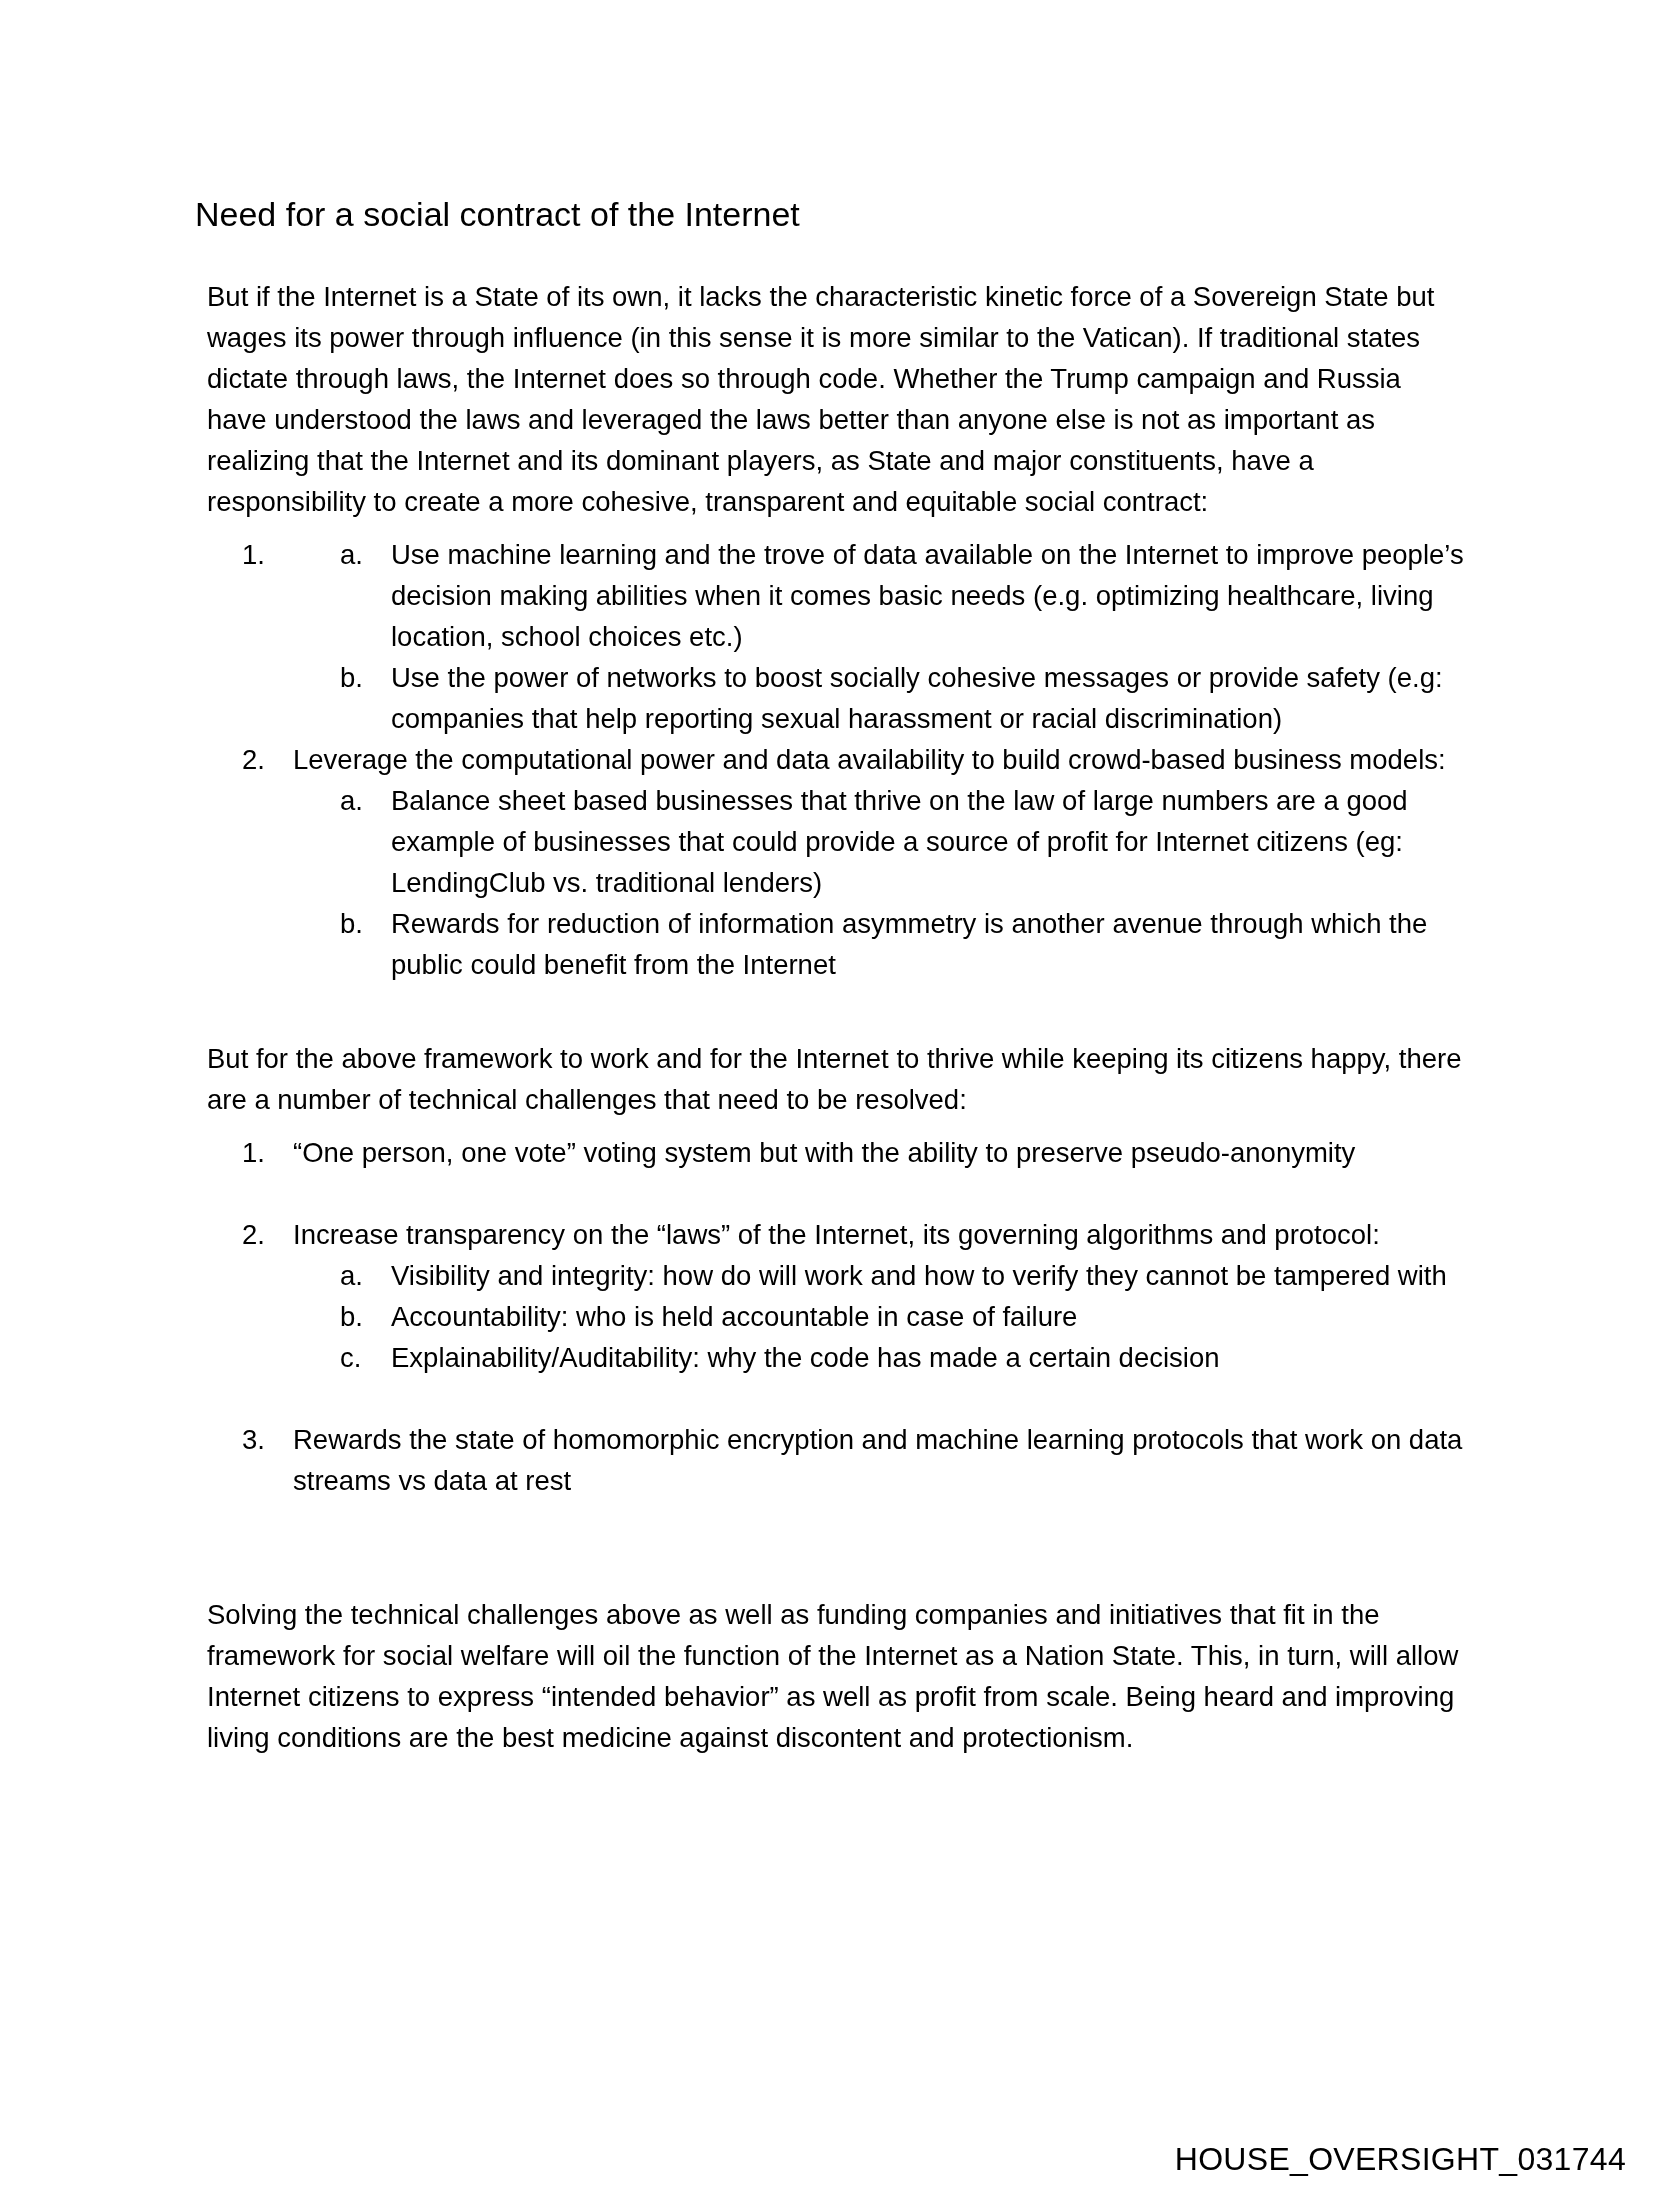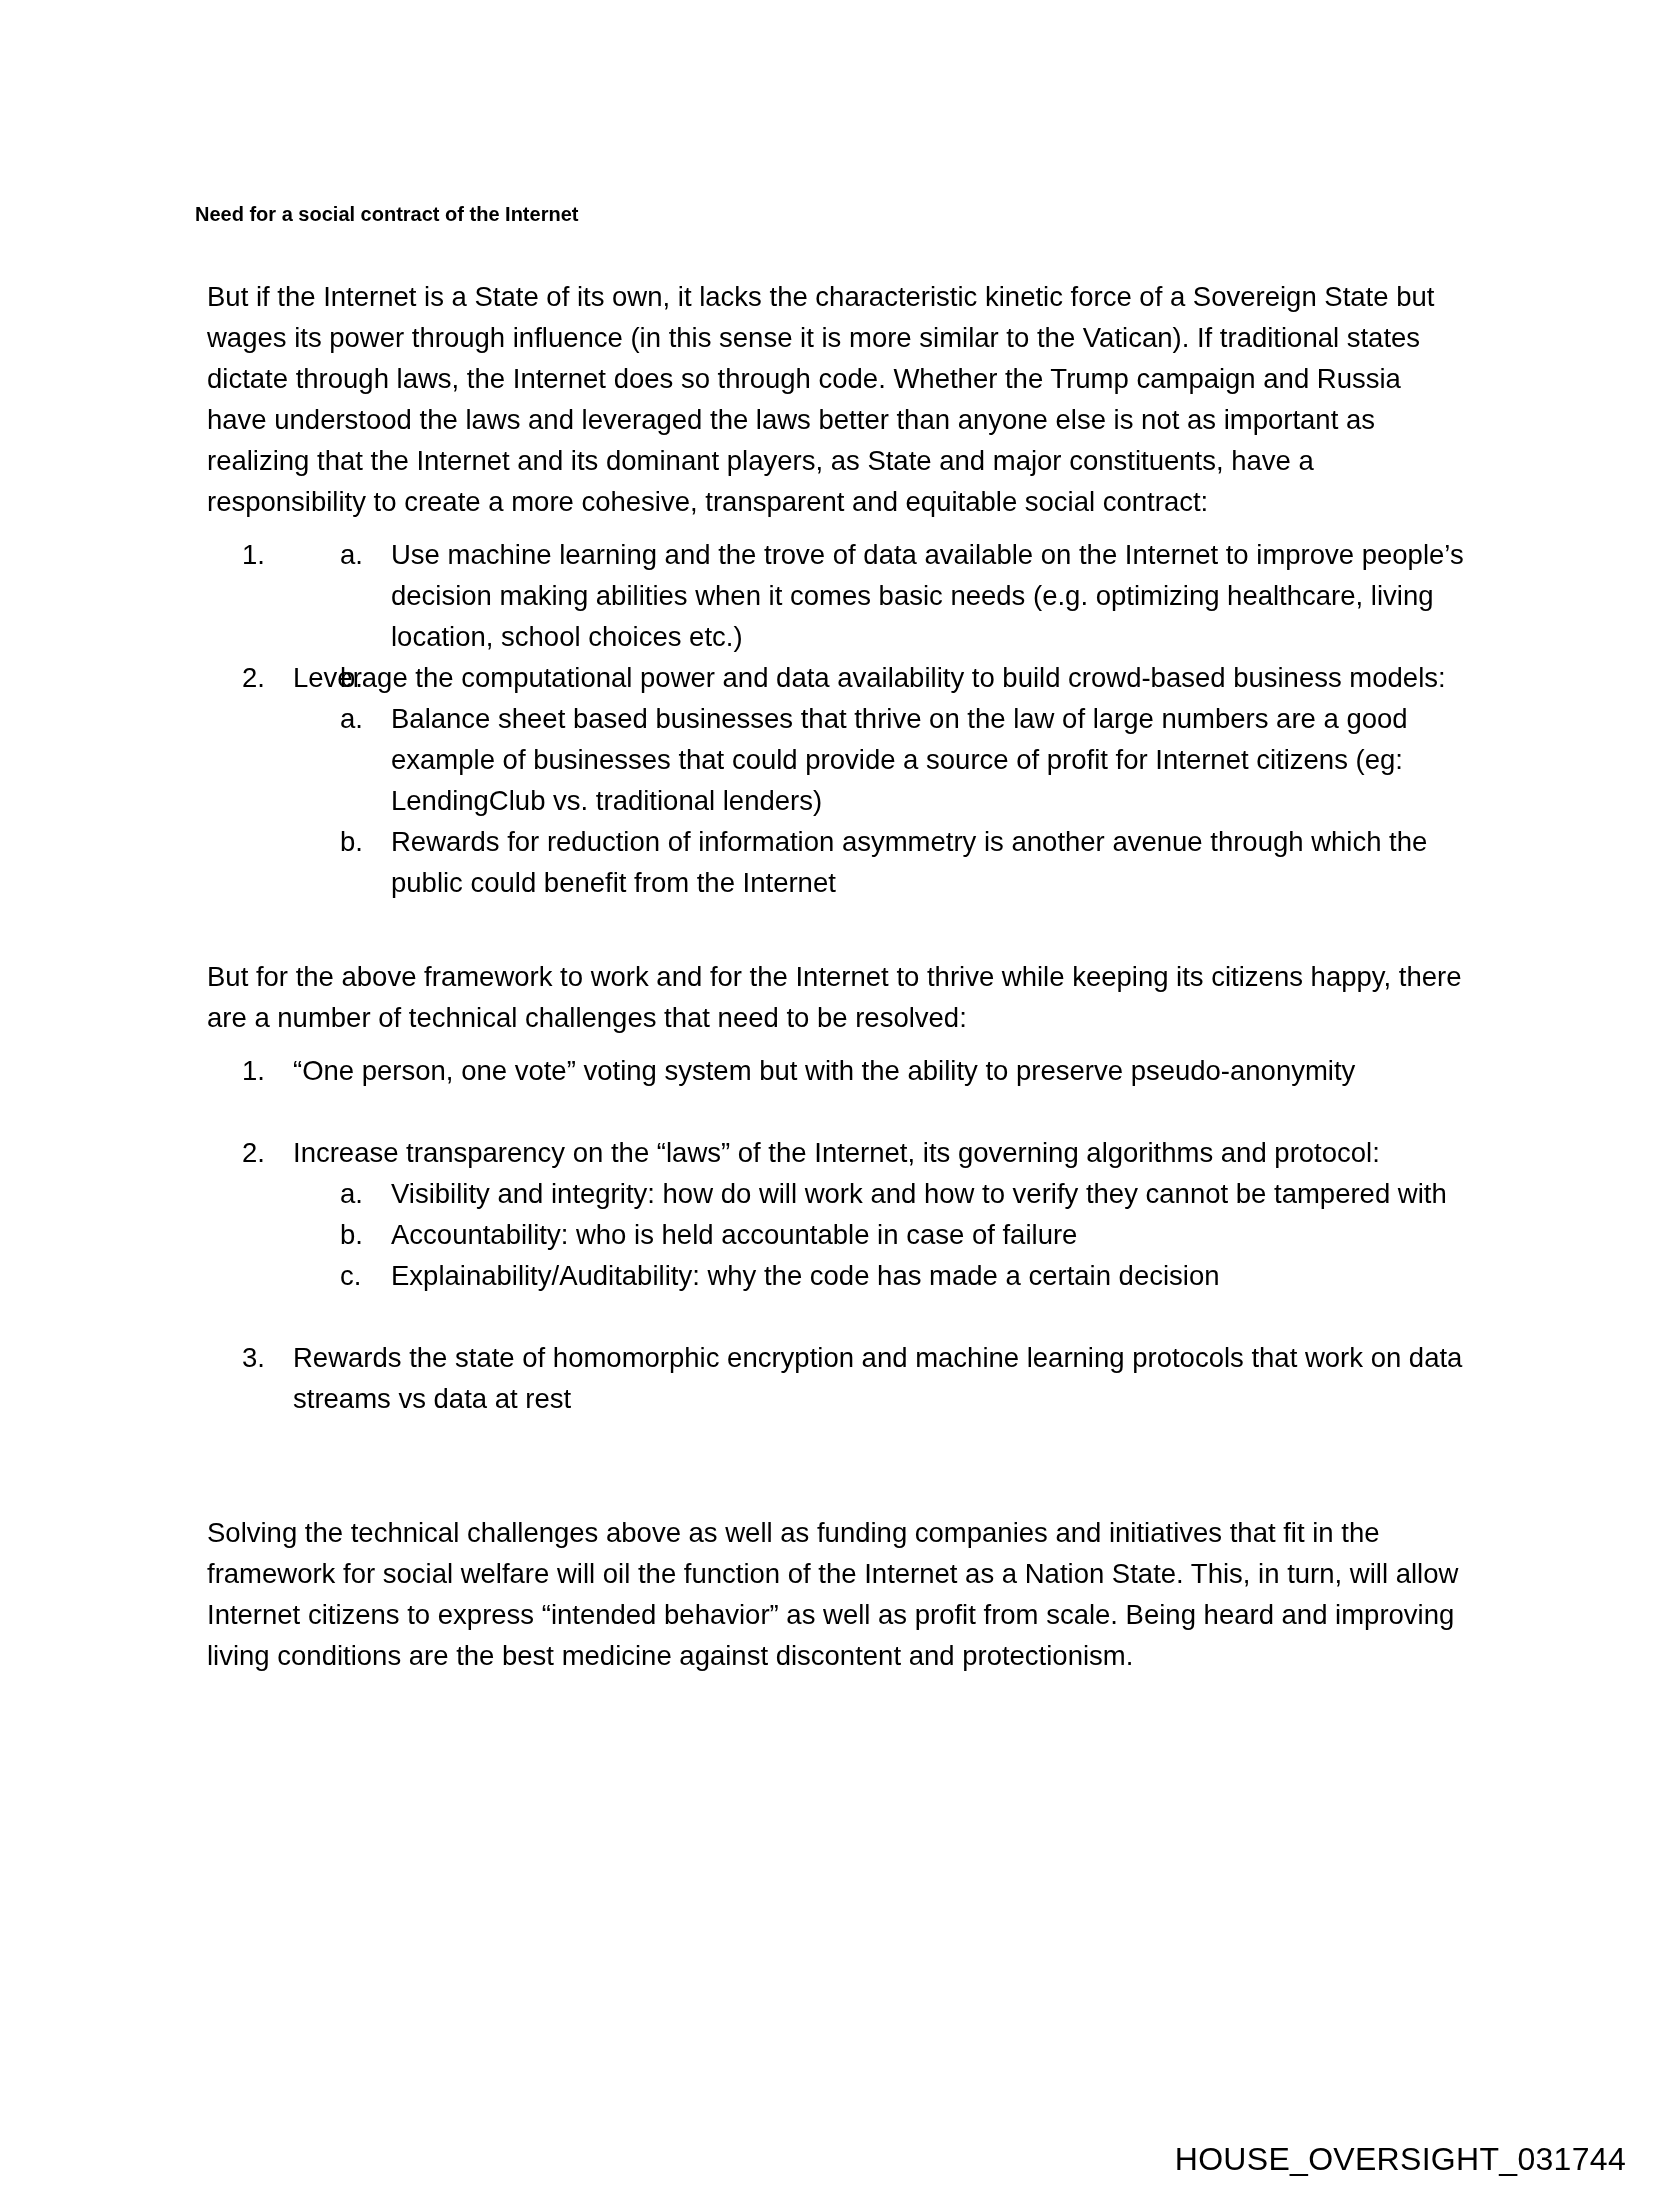--- a/index.html
+++ b/index.html
@@ -15,22 +15,22 @@
       font-family: "Liberation Sans", "DejaVu Sans", sans-serif;
       color: #000000;
     }
     .page {
       position: absolute;
       left: 195px;
       top: 194px;
       width: 1283px;
     }
     .heading {
-      font-weight: bold;
-      font-size: 20px;
+      font-weight: normal;
+      font-size: 34px;
       line-height: 41px;
       margin: 0 0 41px 0;
     }
     .para {
       font-size: 27.5px;
       line-height: 41px;
       margin: 12px;
     }
     .list {
       list-style: none;
@@ -87,20 +87,21 @@
   <ol class="list">
     <li class="item">
       <span class="marker">1.</span>
       <ol class="sublist">
         <li class="subitem">
           <span class="submarker">a.</span>
           <span>Use machine learning and the trove of data available on the Internet to improve people’s decision making abilities when it comes basic needs (e.g. optimizing healthcare, living location, school choices etc.)</span>
         </li>
         <li class="subitem">
           <span class="submarker">b.</span>
+          <span>Use the power of networks to boost socially cohesive messages or provide safety (e.g: companies that help reporting sexual harassment or racial discrimination)</span>
         </li>
       </ol>
     </li>
     <li class="item">
       <span class="marker">2.</span>
       <span>Leverage the computational power and data availability to build crowd-based business models:</span>
       <ol class="sublist">
         <li class="subitem">
           <span class="submarker">a.</span>
           <span>Balance sheet based businesses that thrive on the law of large numbers are a good example of businesses that could provide a source of profit for Internet citizens (eg: LendingClub vs. traditional lenders)</span>

